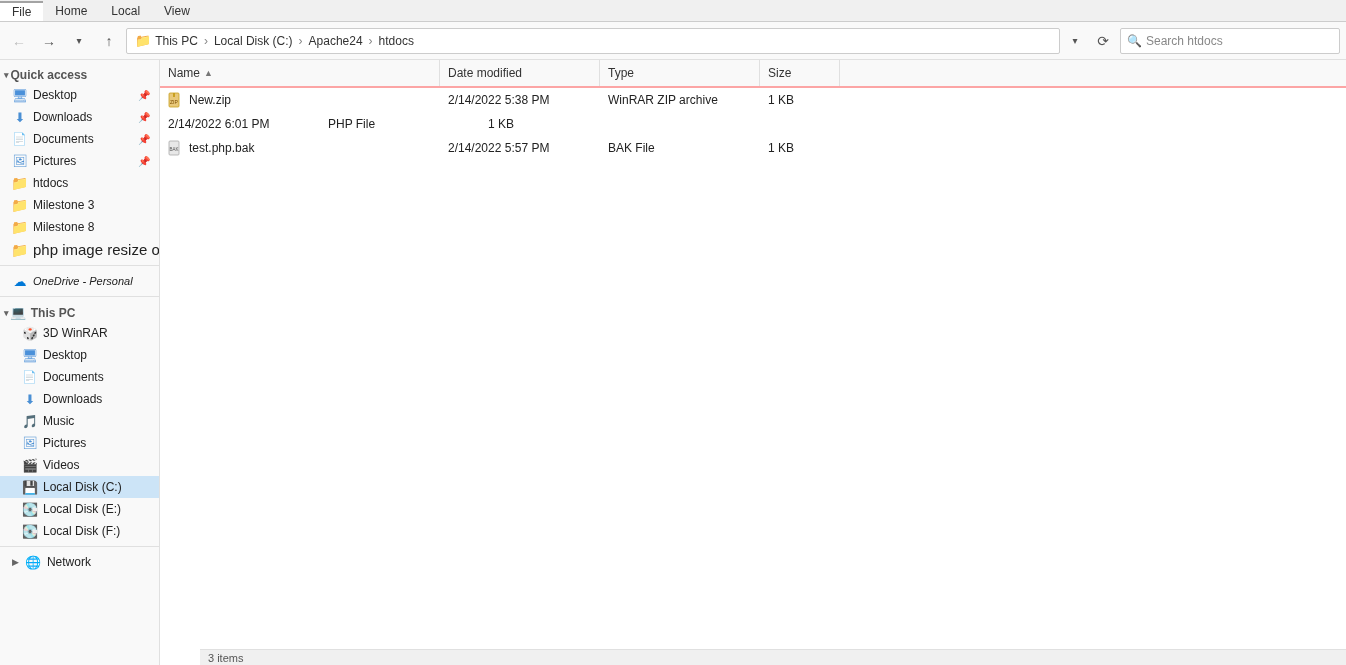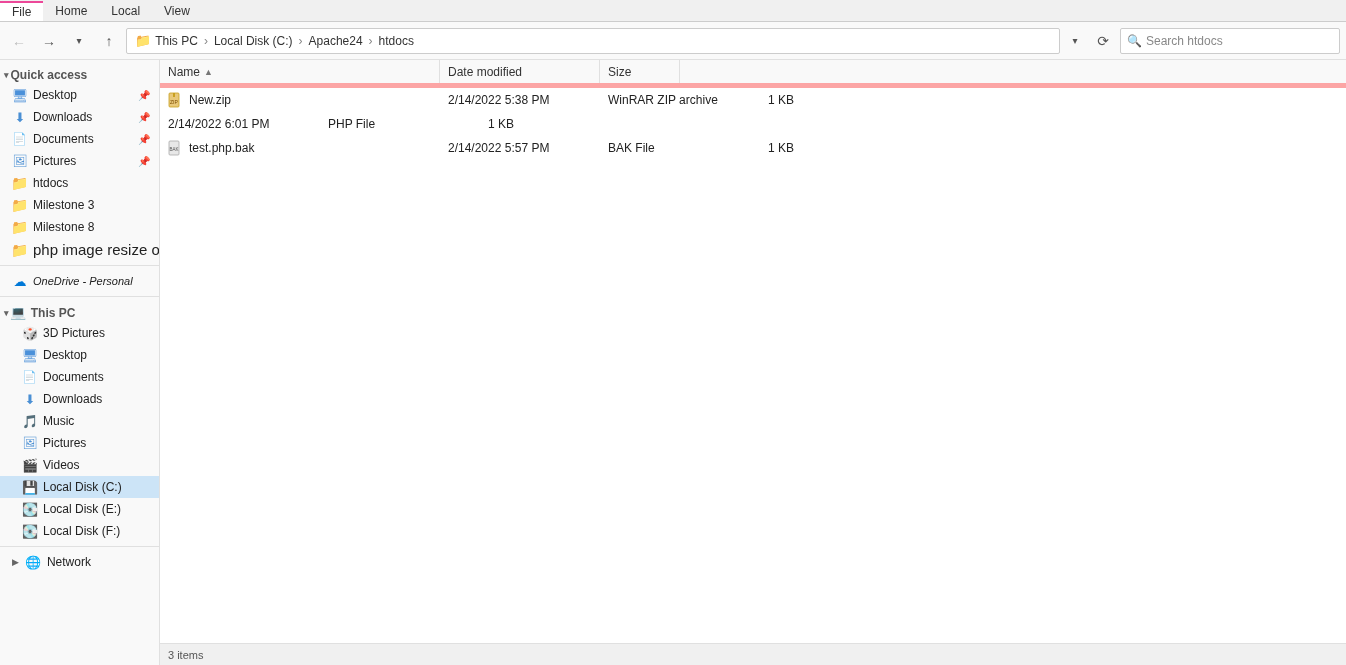--- a/index.html
+++ b/index.html
@@ -1,21 +1,21 @@
 <!DOCTYPE html>
 <html><head>
   <meta charset="utf-8">
   <style>
     * { margin: 0; padding: 0; box-sizing: border-box; }
     body { font-family: 'Segoe UI', sans-serif; font-size: 12px; background: #fff; overflow: hidden; width: 1346px; height: 665px; }
 
     
     .ribbon { display: flex; align-items: center; height: 22px; background: #f0f0f0; border-bottom: 1px solid #ccc; }
     .ribbon-tab { padding: 2px 12px; font-size: 12px; color: #333; cursor: pointer; }
-    .ribbon-tab.active { background: #fff; border-top: 2px solid #ec4899; }
+    .ribbon-tab.active { background: #fff; border-top: 2px solid #a3a3a3; }
 
     
     .address-bar-row { display: flex; align-items: center; height: 38px; background: #f9f9f9; border-bottom: 1px solid #e0e0e0; padding: 0 6px; gap: 4px; }
     .nav-btn { width: 26px; height: 26px; background: none; border: none; cursor: pointer; color: #555; font-size: 14px; display: flex; align-items: center; justify-content: center; border-radius: 3px; }
     .nav-btn.disabled { color: #bbb; cursor: default; }
     .address-box { flex: 1; display: flex; align-items: center; height: 26px; border: 1px solid #ccc; background: #fff; border-radius: 2px; padding: 0 8px; gap: 4px; font-size: 12px; color: #333; }
     .address-box span { color: #333; }
     .address-box .sep { color: #888; margin: 0 2px; }
     .address-box .current { color: #333; font-weight: normal; }
     .address-dropdown { width: 22px; height: 26px; background: none; border: none; cursor: pointer; font-size: 10px; color: #555; }
@@ -46,21 +46,21 @@
     .icon-drive-c { color: #4a90d9; font-size: 13px; }
     .icon-onedrive { color: #0078d7; font-size: 13px; }
     .icon-thispc { color: #4a90d9; font-size: 13px; }
     .icon-network { color: #4a90d9; font-size: 13px; }
     .icon-htdocs { color: #e6a817; font-size: 14px; }
 
     
     .content-pane { flex: 1; display: flex; flex-direction: column; overflow: hidden; }
 
     
-    .column-header-row { display: flex; align-items: flex-start; height: 28px; border-bottom: 5px solid #fca5a5; background: #f9f9f9; padding: 0 0; }
+    .column-header-row { display: flex; align-items: flex-start; height: 28px; border-bottom: 2px solid #fca5a5; background: #f9f9f9; padding: 0 0; }
     .col-header { padding: 0 8px; font-size: 12px; color: #333; cursor: pointer; height: 100%; display: flex; align-items: center; border-right: 1px solid #e0e0e0; user-select: none; }
     .col-name { width: 280px; }
     .col-date { width: 160px; }
     .col-type { width: 160px; }
     .col-size { width: 80px; }
     .col-sort-arrow { margin-left: 4px; font-size: 9px; color: #777; }
 
     
     .file-list { flex: 1; overflow-y: auto; }
     .file-row { display: flex; align-items: center; height: 24px; padding: 0 0; cursor: pointer; }
@@ -70,21 +70,21 @@
     .file-cell-type { width: 160px; text-align: right; }
     .file-cell-size { width: 80px; }
 
     
     .file-icon { width: 16px; height: 16px; flex-shrink: 0; display: flex; align-items: center; justify-content: center; font-size: 13px; }
     .icon-zip { color: #c8860a; }
     .icon-php { color: #4a5f90; }
     .icon-bak { color: #888; }
 
     
-    .status-bar { height: 22px; background: #f0f0f0; border-top: 1px solid #e0e0e0; display: flex; align-items: center; padding: 0 8px; font-size: 11px; color: #555; }
+    .status-bar { height: 16px; background: #f0f0f0; border-top: 1px solid #e0e0e0; display: flex; align-items: center; padding: 0 8px; font-size: 11px; color: #555; margin-left: 40px; }
 
     
     ::-webkit-scrollbar { width: 8px; height: 8px; }
     ::-webkit-scrollbar-track { background: #f0f0f0; }
     ::-webkit-scrollbar-thumb { background: #c0c0c0; border-radius: 4px; }
 
     
     .expand-arrow { font-size: 9px; color: #666; margin-right: 2px; flex-shrink: 0; }
 
     .sidebar-group-label { display: flex; align-items: center; padding: 4px 4px 2px 4px; cursor: pointer; font-size: 12px; color: #555; font-weight: 600; }
@@ -178,21 +178,21 @@
     <div class="sidebar-divider"></div>
 
     <div class="sidebar-group-label">
       <span class="expand-arrow">▾</span>
       <span class="icon icon-thispc" style="color:#4a90d9;font-size:13px;margin-right:4px;">💻</span>
       <span>This PC</span>
     </div>
 
     <div class="sidebar-item" style="padding-left:22px;">
       <span class="icon icon-3d" style="color:#4a90d9;font-size:13px;">🎲</span>
-      <span>3D Pictures</span>
+      <span>3D WinRAR</span>
     </div>
     <div class="sidebar-item" style="padding-left:22px;">
       <span class="icon icon-desktop" style="color:#4a90d9;font-size:13px;">🖥</span>
       <span>Desktop</span>
     </div>
     <div class="sidebar-item" style="padding-left:22px;">
       <span class="icon icon-documents" style="font-size:12px;">📄</span>
       <span>Documents</span>
     </div>
     <div class="sidebar-item" style="padding-left:22px;">
@@ -235,20 +235,23 @@
 
   <div class="content-pane">
 
     <div class="column-header-row">
       <div class="col-header col-name">
         <span>Name</span>
         <span class="col-sort-arrow">▲</span>
       </div>
       <div class="col-header col-date">
         <span>Date modified</span>
+      </div>
+      <div class="col-header col-type">
+        <span>Type</span>
       </div>
       <div class="col-header col-size">
         <span>Size</span>
       </div>
     </div>
 
     <div class="file-list">
 
       <div class="file-row">
         <div class="file-cell file-cell-name">

